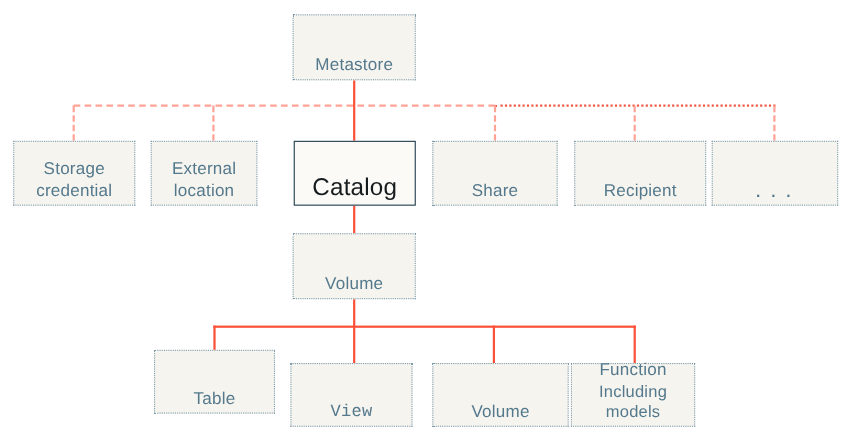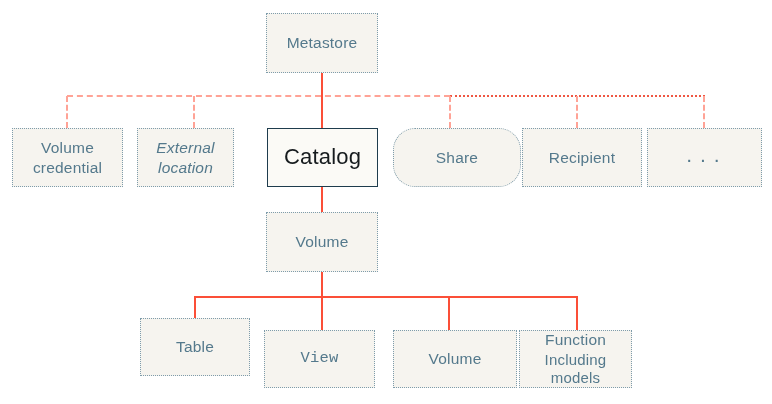--- a/index.html
+++ b/index.html
@@ -28,21 +28,21 @@
   }
   .node{
     position:absolute;
     box-sizing:border-box;
     background:var(--box-fill);
     border:1.5px dotted var(--box-border);
     color:var(--box-text);
     display:flex;
     flex-direction:column;
     align-items:center;
-    justify-content:center;
+    justify-content:flex-end;
     text-align:center;
     font-size:15.5px;
     line-height:1.28;
     letter-spacing:.2px;
     padding:2px 8px;
   }
   .node--highlight{
     background:var(--highlight-fill);
     border:1.5px solid var(--highlight-border);
     color:var(--highlight-text);
@@ -81,29 +81,29 @@
   <div class="line line--solid-h" style="left:194px;top:296px;width:384px;"></div>
   <div class="line line--solid-v" style="left:194px;top:296px;height:34px;"></div>
   <div class="line line--solid-v" style="left:448px;top:296px;height:34px;"></div>
   <div class="line line--solid-v" style="left:576px;top:296px;height:34px;"></div>
 
   <div class="node" style="left:266px;top:13px;width:112px;height:60px;">
     <span>Metastore</span>
   </div>
 
   <div class="node" style="left:12px;top:128px;width:111px;height:59px;">
-    <span>Volume credential</span>
+    <span>Storage credential</span>
   </div>
-  <div class="node" style="left:137px;top:128px;width:97px;height:59px;font-style:italic;">
+  <div class="node" style="left:137px;top:128px;width:97px;height:59px;">
     <span>External location</span>
   </div>
   <div class="node node--highlight" style="left:267px;top:128px;width:111px;height:59px;">
     <span>Catalog</span>
   </div>
-  <div class="node" style="left:393px;top:128px;width:128px;height:59px;border-radius:22px;">
+  <div class="node" style="left:393px;top:128px;width:114px;height:59px;">
     <span>Share</span>
   </div>
   <div class="node" style="left:522px;top:128px;width:120px;height:59px;">
     <span>Recipient</span>
   </div>
   <div class="node node--ellipsis" style="left:647px;top:128px;width:115px;height:59px;">
     <span>. . .</span>
   </div>
 
   <div class="node" style="left:266px;top:212px;width:112px;height:60px;">

